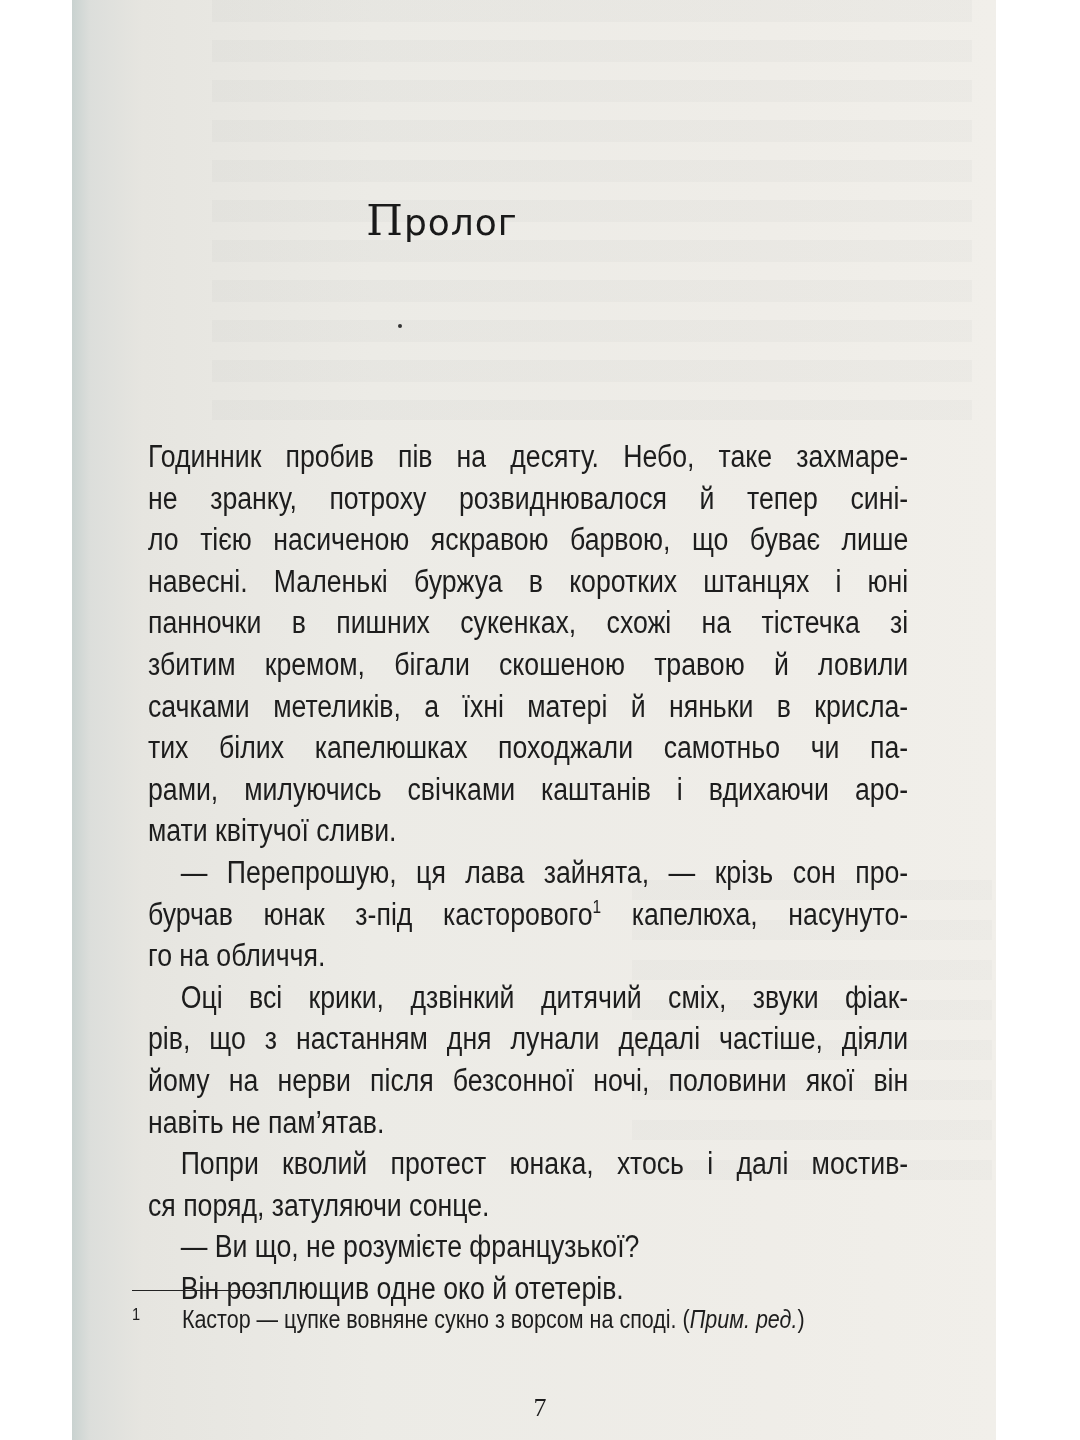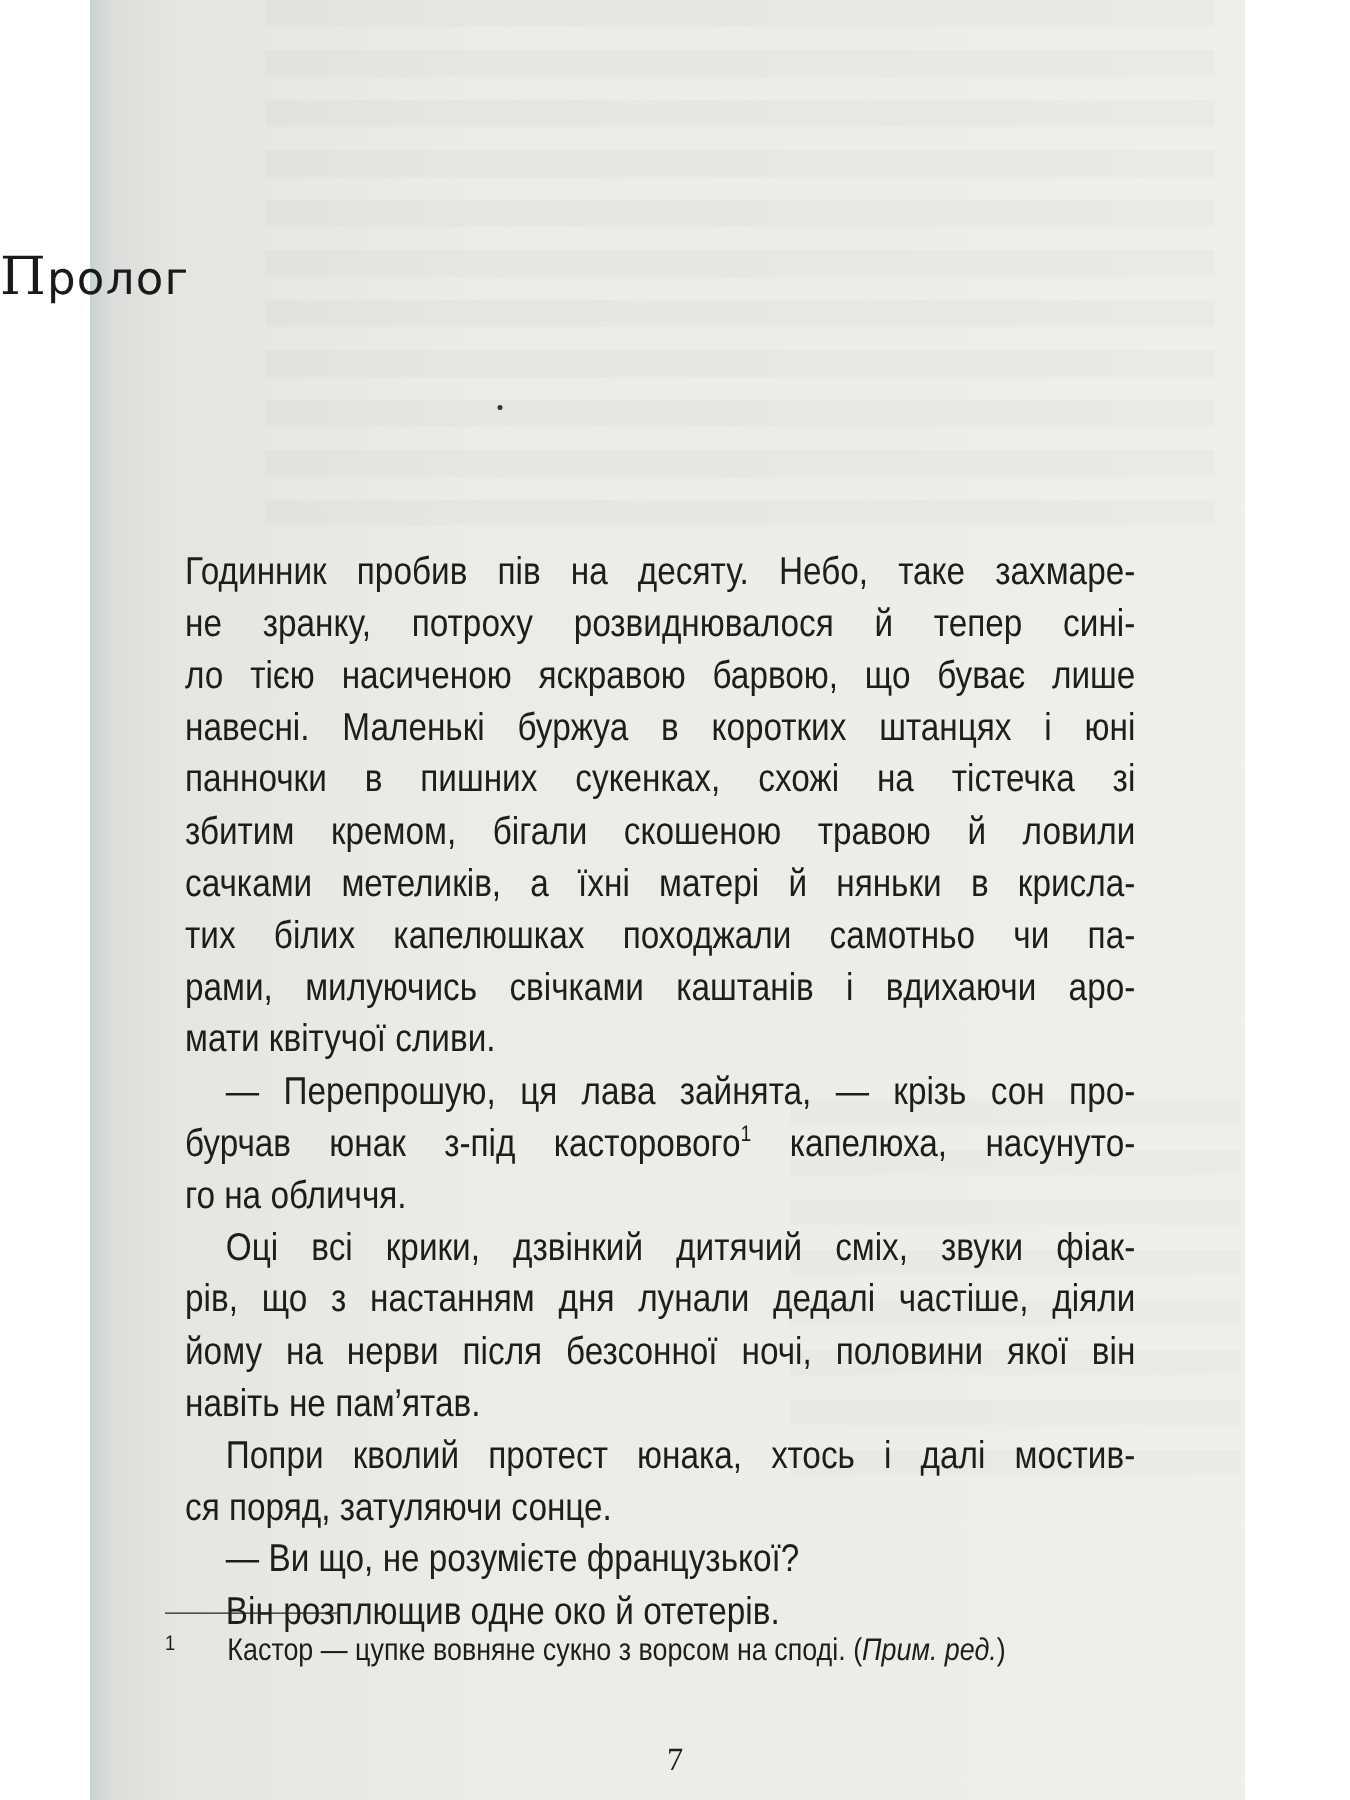--- a/index.html
+++ b/index.html
@@ -15,21 +15,21 @@
     position:absolute; left:140px; top:0; width:760px; height:420px;
     background: repeating-linear-gradient(180deg, rgba(150,155,155,0.10) 0 22px, rgba(0,0,0,0) 22px 40px);
     opacity:0.6;
   }
   .bleed2 {
     position:absolute; left:560px; top:880px; width:360px; height:320px;
     background: repeating-linear-gradient(180deg, rgba(150,155,155,0.10) 0 20px, rgba(0,0,0,0) 20px 40px);
     opacity:0.5;
   }
   .title {
-    position:absolute; left:0; width:884px; top:196px; 
+    position:absolute; left:0; width:884px; top:196px; text-align:center;
     font-family: "DejaVu Sans", sans-serif; font-size:36px; color:#1a1a1a; letter-spacing:1px;
   }
   .title .cap { font-family:"DejaVu Serif", serif; font-size:42px; }
   .dot { position:absolute; left:398px; top:324px; width:4px; height:4px; border-radius:50%; background:#333; }
   .body {
     position:absolute; left:148px; top:436px; width:760px;
     font-family: "Liberation Sans", sans-serif; font-size:31px; line-height:41.6px; color:#1d1d1d;
     transform: scaleX(0.86); transform-origin:left top;
   }
   .line { white-space:nowrap; display:block; width:884px; text-align:justify; text-align-last:justify; }

